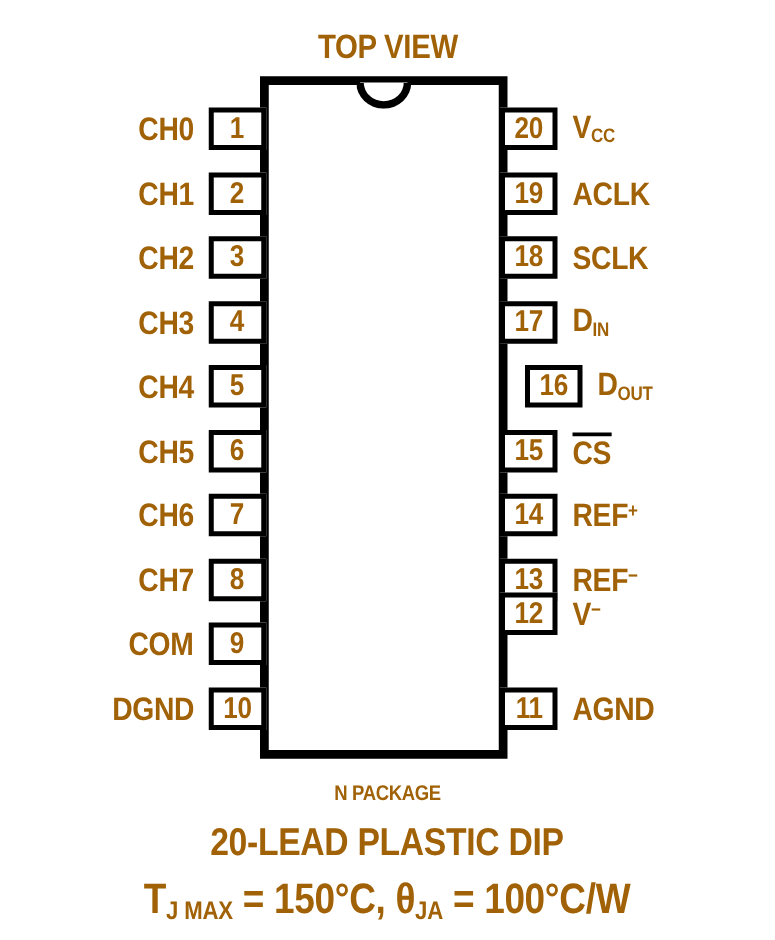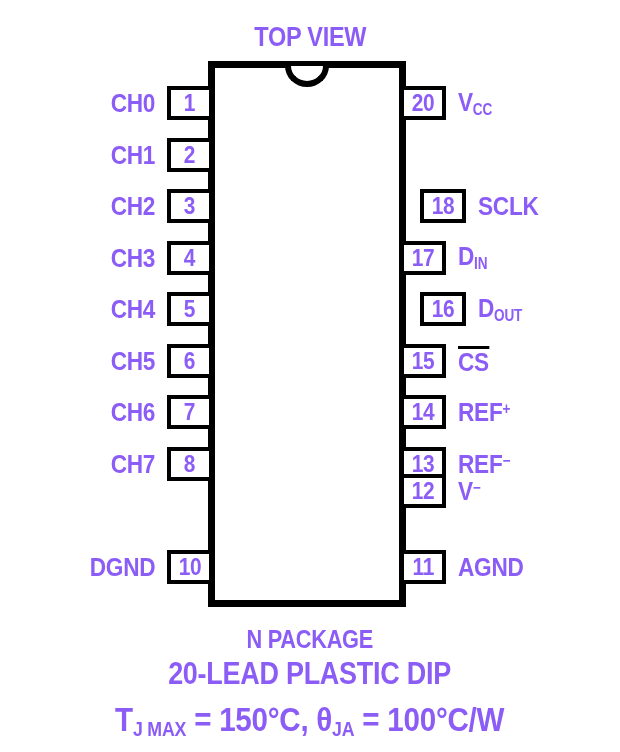--- a/index.html
+++ b/index.html
@@ -1,21 +1,21 @@
 <!DOCTYPE html>
 <html><head>
 <meta charset="utf-8">
 <style>
   html, body { margin: 0; padding: 0; background: #ffffff; }
   #stage {
     position: relative;
     width: 620px;
     height: 744px;
     background: #ffffff;
-    color: #8b5cf6;
+    color: #a16207;
     font-family: "Liberation Sans", sans-serif;
     overflow: hidden;
   }
   
   .txt {
     display: inline-block;
     transform: scaleX(0.87);
     transform-origin: center center;
     font-weight: 700;
     letter-spacing: -0.3px;
@@ -25,21 +25,21 @@
   .to-left  { transform-origin: left center; }
 
   .center-line {
     position: absolute;
     left: 0;
     width: 620px;
     text-align: center;
     line-height: 1.1;
   }
   .title   { top: 23px;  font-size: 27px; }
-  .cap1    { top: 626px; font-size: 25px; text-align: center; }
+  .cap1    { top: 626px; font-size: 17px; text-align: center; }
   .cap2    { top: 657px; font-size: 31px; }
   .thermal { top: 701px; font-size: 34px; }
 
   
   #pkg {
     position: absolute;
     left: 208px;
     top: 61px;
     width: 198px;
     height: 546px;
@@ -161,33 +161,45 @@
       <span class="pin-box">
         <span class="txt">7</span>
       </span>
     </div>
     <div class="pin-row row-left" style="top: 446.5px;">
       <span class="pin-label txt to-right"><span>CH7</span></span>
       <span class="pin-box">
         <span class="txt">8</span>
       </span>
     </div>
+    <div class="pin-row row-left" style="top: 498px;">
+      <span class="pin-label txt to-right"><span>COM</span></span>
+      <span class="pin-box">
+        <span class="txt">9</span>
+      </span>
+    </div>
     <div class="pin-row row-left" style="top: 549.5px; text-align: center;">
       <span class="pin-label txt to-right"><span>DGND</span></span>
       <span class="pin-box">
         <span class="txt">10</span>
       </span>
     </div>
     <div class="pin-row row-right" style="top: 86px;">
       <span class="pin-box">
         <span class="txt">20</span>
       </span>
       <span class="pin-label txt to-left"><span>V</span><span class="sub">CC</span></span>
     </div>
-    <div class="pin-row row-right" style="top: 189px; margin-left: 20px;">
+    <div class="pin-row row-right" style="top: 137.5px;">
+      <span class="pin-box">
+        <span class="txt">19</span>
+      </span>
+      <span class="pin-label txt to-left"><span>ACLK</span></span>
+    </div>
+    <div class="pin-row row-right" style="top: 189px;">
       <span class="pin-box">
         <span class="txt">18</span>
       </span>
       <span class="pin-label txt to-left"><span>SCLK</span></span>
     </div>
     <div class="pin-row row-right" style="top: 240.5px;">
       <span class="pin-box">
         <span class="txt">17</span>
       </span>
       <span class="pin-label txt to-left"><span>D</span><span class="sub">IN</span></span>

